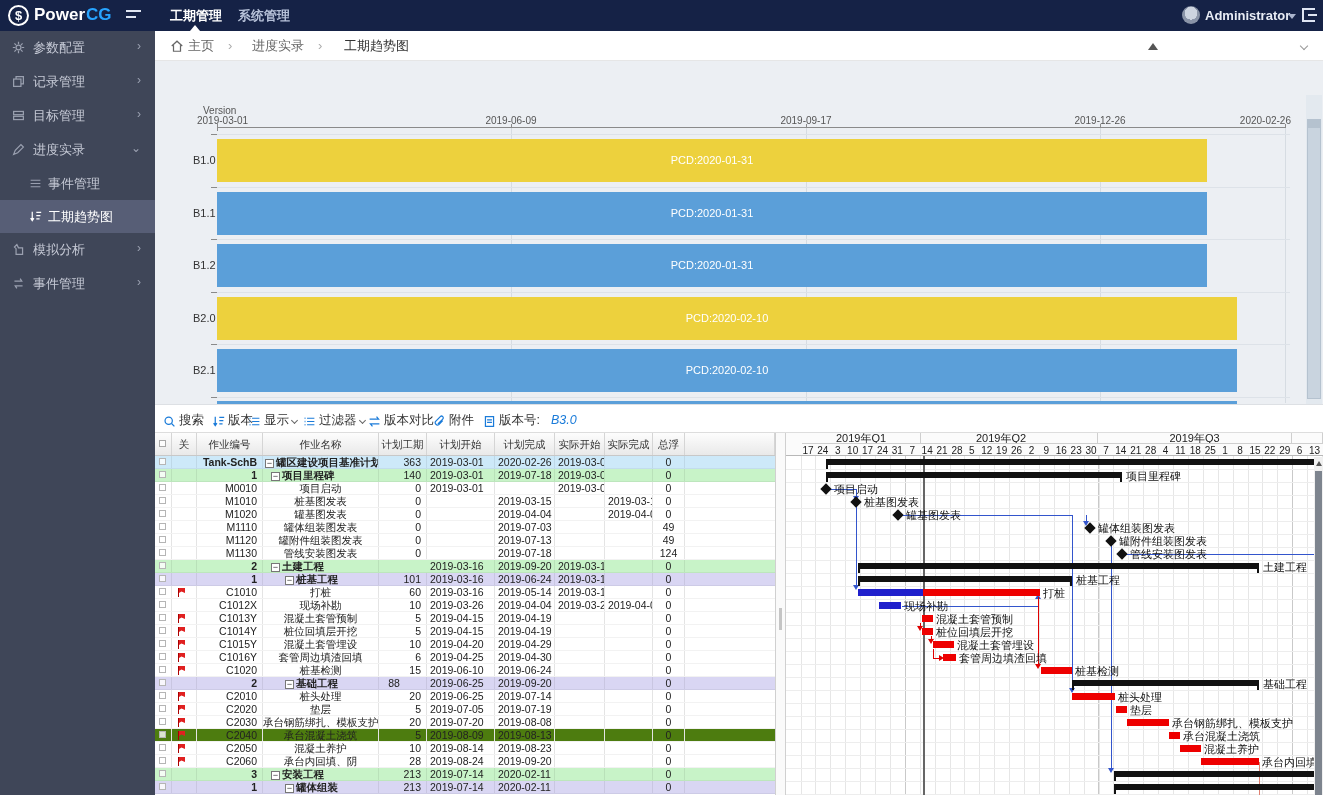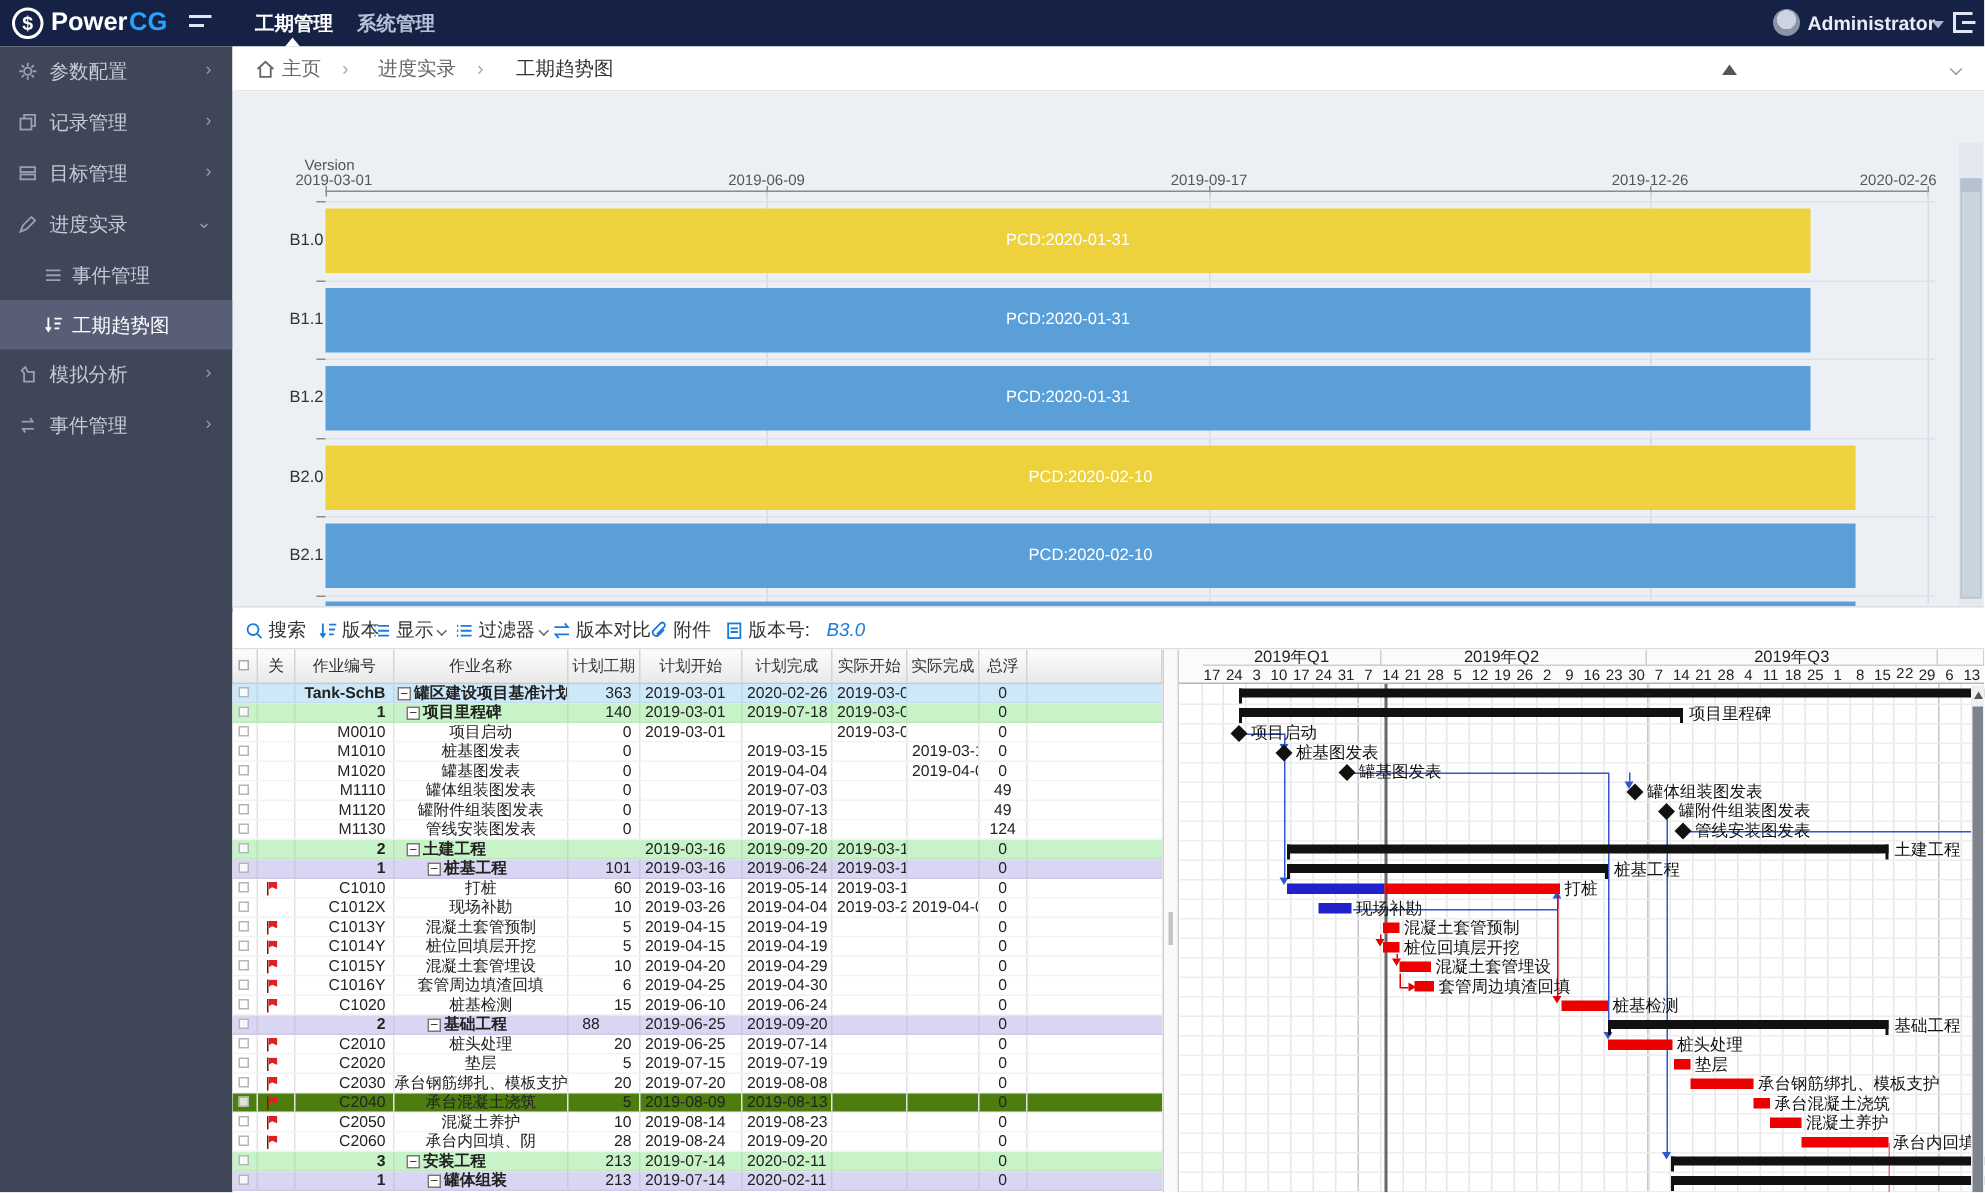--- a/index.html
+++ b/index.html
@@ -561,21 +561,21 @@
         </div>
         <div class="tbl-cell" style="left: 17px; width: 25px; border-right: 1px solid rgb(228, 228, 228);">
           <div style="position: absolute; left: 6px; top: 2px; width: 7px; height: 8px;">
             <div style="position:absolute;left:0;top:0;width:1px;height:9px;background:#a00"></div>
             <div style="position:absolute;left:1px;top:0;width:6px;height:5px;background:#e02020;clip-path:polygon(0 0,100% 0,100% 100%,40% 70%,0 100%)"></div>
           </div>
         </div>
         <div class="tbl-cell" style="left: 42px; width: 66px; border-right: 1px solid rgb(228, 228, 228); text-align: right; padding-right: 5px;">C2020</div>
         <div class="tbl-cell" style="left: 108px; width: 116px; border-right: 1px solid rgb(228, 228, 228); text-align: center;">垫层</div>
         <div class="tbl-cell" style="left: 224px; width: 48px; border-right: 1px solid rgb(228, 228, 228); text-align: right; padding-right: 5px;">5</div>
-        <div class="tbl-cell" style="left: 272px; width: 68px; border-right: 1px solid rgb(228, 228, 228); padding-left: 3px;">2019-07-15</div>
+        <div class="tbl-cell" style="left: 272px; width: 68px; border-right: 1px solid rgb(228, 228, 228); padding-left: 3px;">2019-07-05</div>
         <div class="tbl-cell" style="left: 340px; width: 60px; border-right: 1px solid rgb(228, 228, 228); padding-left: 3px;">2019-07-19</div>
         <div class="tbl-cell" style="left: 400px; width: 50px; border-right: 1px solid rgb(228, 228, 228); padding-left: 3px;"></div>
         <div class="tbl-cell" style="left: 450px; width: 48px; border-right: 1px solid rgb(228, 228, 228); padding-left: 3px;"></div>
         <div class="tbl-cell" style="left: 498px; width: 32px; border-right: 1px solid rgb(228, 228, 228); text-align: center;">0</div>
         <div class="tbl-cell" style="left: 530px; width: 90px; border-right: none;"></div>
       </div>
       <div style="position: absolute; left: 0px; top: 260px; width: 620px; height: 13px; background: rgb(255, 255, 255); border-bottom: 1px solid rgb(242, 242, 242);">
         <div class="tbl-cell" style="left: 0px; width: 17px; border-right: 1px solid rgb(228, 228, 228);">
           <div style="position: absolute; left: 4px; top: 2px; width: 7px; height: 7px; border: 1px solid rgb(181, 181, 181); background: rgba(255, 255, 255, 0.8);"></div>
         </div>
@@ -719,21 +719,21 @@
       <div style="position: absolute; left: 324.85px; top: 12px; width: 20px; text-align: center; font-size: 10px; color: rgb(34, 34, 34);">14</div>
       <div style="position: absolute; left: 339.75px; top: 12px; width: 20px; text-align: center; font-size: 10px; color: rgb(34, 34, 34);">21</div>
       <div style="position: absolute; left: 354.65px; top: 12px; width: 20px; text-align: center; font-size: 10px; color: rgb(34, 34, 34);">28</div>
       <div style="position: absolute; left: 369.55px; top: 12px; width: 20px; text-align: center; font-size: 10px; color: rgb(34, 34, 34);">4</div>
       <div style="position: absolute; left: 384.45px; top: 12px; width: 20px; text-align: center; font-size: 10px; color: rgb(34, 34, 34);">11</div>
       <div style="position: absolute; left: 399.35px; top: 12px; width: 20px; text-align: center; font-size: 10px; color: rgb(34, 34, 34);">18</div>
       <div style="position: absolute; left: 414.25px; top: 12px; width: 20px; text-align: center; font-size: 10px; color: rgb(34, 34, 34);">25</div>
       <div style="position: absolute; left: 429.15px; top: 12px; width: 20px; text-align: center; font-size: 10px; color: rgb(34, 34, 34);">1</div>
       <div style="position: absolute; left: 444.05px; top: 12px; width: 20px; text-align: center; font-size: 10px; color: rgb(34, 34, 34);">8</div>
       <div style="position: absolute; left: 458.95px; top: 12px; width: 20px; text-align: center; font-size: 10px; color: rgb(34, 34, 34);">15</div>
-      <div style="position: absolute; left: 473.85px; top: 12px; width: 20px; text-align: center; font-size: 10px; color: rgb(34, 34, 34); font-family: Liberation Mono, monospace;">22</div>
+      <div style="position: absolute; left: 473.85px; top: 12px; width: 20px; text-align: center; font-size: 10px; color: rgb(34, 34, 34);">22</div>
       <div style="position: absolute; left: 488.75px; top: 12px; width: 20px; text-align: center; font-size: 10px; color: rgb(34, 34, 34);">29</div>
       <div style="position: absolute; left: 503.65px; top: 12px; width: 20px; text-align: center; font-size: 10px; color: rgb(34, 34, 34);">6</div>
       <div style="position: absolute; left: 518.55px; top: 12px; width: 20px; text-align: center; font-size: 10px; color: rgb(34, 34, 34);">13</div>
       <div style="position: absolute; left: 14.5px; top: 23px; width: 1px; height: 339px; background: rgb(230, 230, 230);"></div>
       <div style="position: absolute; left: 29.4px; top: 23px; width: 1px; height: 339px; background: rgb(230, 230, 230);"></div>
       <div style="position: absolute; left: 44.3px; top: 23px; width: 1px; height: 339px; background: rgb(230, 230, 230);"></div>
       <div style="position: absolute; left: 59.2px; top: 23px; width: 1px; height: 339px; background: rgb(230, 230, 230);"></div>
       <div style="position: absolute; left: 74.1px; top: 23px; width: 1px; height: 339px; background: rgb(230, 230, 230);"></div>
       <div style="position: absolute; left: 89px; top: 23px; width: 1px; height: 339px; background: rgb(230, 230, 230);"></div>
       <div style="position: absolute; left: 103.9px; top: 23px; width: 1px; height: 339px; background: rgb(230, 230, 230);"></div>

